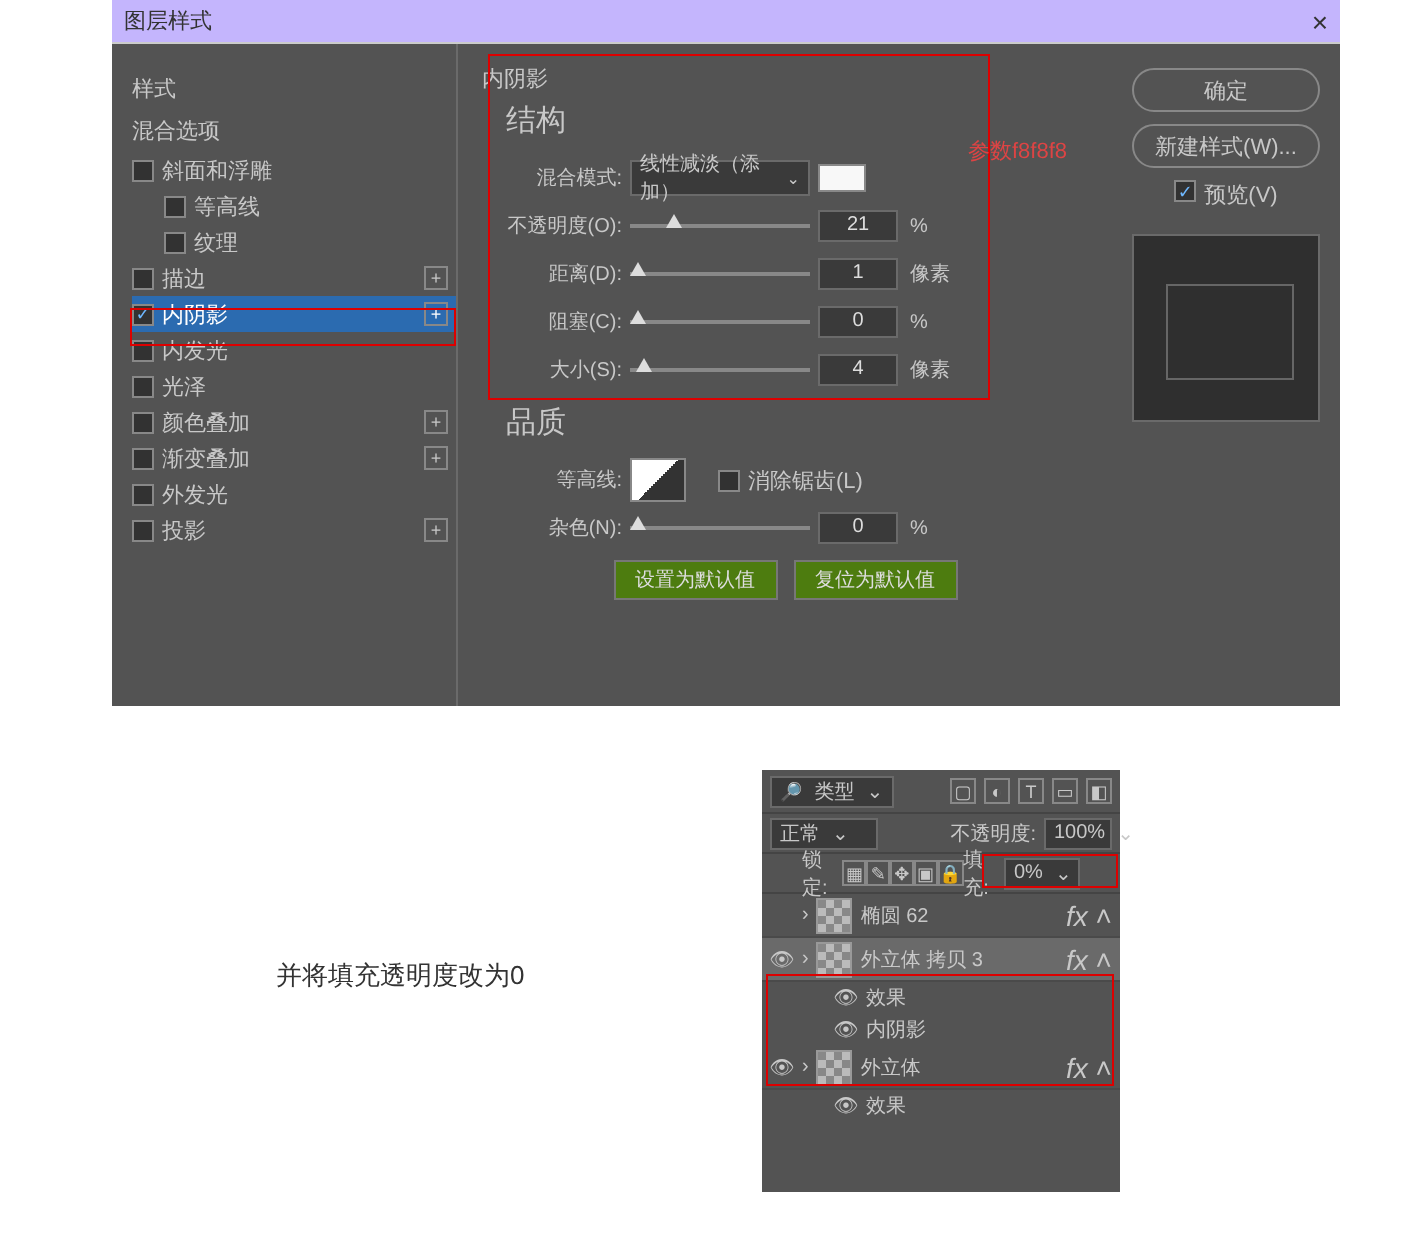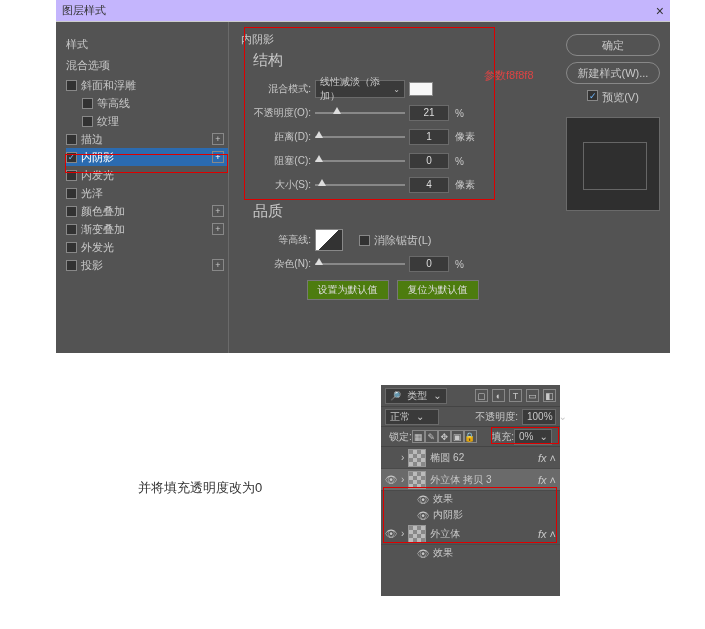--- a/index.html
+++ b/index.html
@@ -46,26 +46,26 @@
   .preview-box { width: 94px; height: 94px; border: 1px solid #6a6a6a; background: #2f2f2f; margin-top: 6px; position: relative; }
   .preview-box::after { content: ""; position: absolute; left: 16px; top: 24px; width: 62px; height: 46px; border: 1px solid #666; }
   
   
   .layers { position: absolute; left: 381px; top: 385px; width: 179px; height: 211px; background: #535353; color: #c8c8c8; font-size: 10px; }
   .layers-hdr { height: 22px; display: flex; align-items: center; padding: 0 4px; gap: 6px; border-bottom: 1px solid #444; }
   .drop { background: #3a3a3a; border: 1px solid #6a6a6a; padding: 1px 4px; display: flex; align-items: center; gap: 6px; height: 16px; }
   .icons-row { display: flex; gap: 4px; margin-left: auto; }
   .mini-icon { width: 13px; height: 13px; border: 1px solid #888; display:flex; align-items:center; justify-content:center; font-size:9px; }
   .layers-row2 { height: 20px; display: flex; align-items: center; padding: 0 4px; gap: 4px; border-bottom: 1px solid #444; }
-  .layers-row3 { height: 20px; display: flex; align-items: center; padding: 0 8px; gap: 0; border-bottom: 1px solid #444; }
+  .layers-row3 { height: 20px; display: flex; align-items: center; padding: 0 20px; gap: 0; border-bottom: 1px solid #444; }
   .layer { display: flex; align-items: center; height: 22px; padding: 0 4px; gap: 4px; border-bottom: 1px solid #4a4a4a; }
   .layer.selected { background: #6a6a6a; }
   .eye { width: 12px; height: 12px; display: flex; align-items: center; justify-content: center; }
   .layer-thumb { width: 18px; height: 18px; background: repeating-conic-gradient(#888 0 25%, #bbb 0 50%) 0/8px 8px; border: 1px solid #999; }
-  .fx { margin-left: auto; font-style: italic; font-size: 11px; }
+  .fx { margin-left: auto; font-style: italic; font-size: 14px; }
   .sublayer { padding-left: 36px; font-size: 10px; height: 16px; display: flex; align-items: center; gap: 4px; }
   .red-box-fill { position: absolute; border: 1px solid #d00; right: 1px; top: 42px; width: 68px; height: 17px; pointer-events: none; }
   .red-box-layer { position: absolute; border: 1px solid #d00; left: 2px; top: 102px; width: 174px; height: 56px; pointer-events: none; }
   
   .caption { position: absolute; left: 138px; top: 479px; font-size: 13px; color: #333; }
 </style>
 </head>
 <body>
 
 <div class="dialog">

